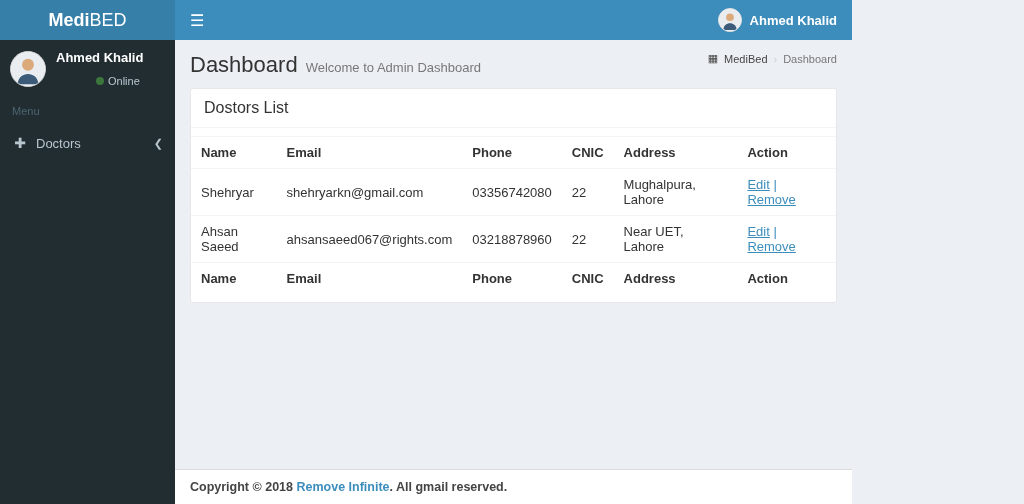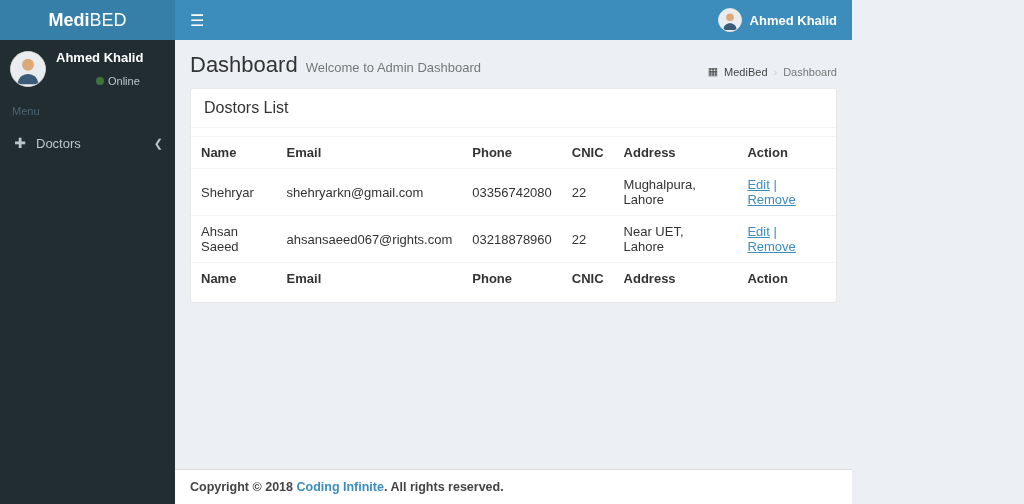--- a/index.html
+++ b/index.html
@@ -33,21 +33,21 @@
 
   .menu-header { color: #4b646f; font-size: 11px; padding: 8px 12px; }
   .menu-item { display: flex; align-items: center; justify-content: space-between; padding: 10px 12px; color: #b8c7ce; cursor: pointer; font-size: 13px; }
   .menu-item-left { display:flex; align-items:center; gap:8px;}
   .menu-icon { font-size: 14px; width:16px; display:inline-flex; justify-content:center;}
   .menu-chevron { font-size: 11px; }
 
   
   .content-wrapper { margin-left: 175px; height: calc(504px - 40px); display:flex; flex-direction:column; }
   .content-body { flex:1; overflow:auto; }
-  .content-header { padding: 12px 15px 10px; display:flex; justify-content:space-between; align-items:flex-end; }
+  .content-header { padding: 12px 15px 10px; display:flex; justify-content:space-between; align-items:flex-start; }
   .content-header h1 { font-size: 22px; font-weight: 500; color:#333; display:flex; align-items:baseline; gap:8px;}
   .content-header small { font-size: 13px; color: #777; font-weight:400;}
   .breadcrumb { font-size: 11px; color: #444; display:flex; align-items:center; gap:6px; }
   .breadcrumb .sep { color:#ccc; }
   .breadcrumb .home-icon { font-size:11px;}
   .breadcrumb .bc-link { color:#444; cursor:pointer;}
   .breadcrumb .bc-current { color:#777; }
 
   .content { padding: 0 15px 15px; }
   .box { background: #fff; border:1px solid #e7e7e7; border-radius:3px; }
@@ -203,18 +203,18 @@
               </tr>
             </tfoot>
           </table>
         </div>
       </div>
     </section>
     </div>
 
     <footer class="main-footer">
       <strong>
-        <span>Copyright © 2018 </span><span class="ci">Coding Infinite</span><span>. All rights reserved.</span>
+        <span>Copyright © 2018 </span><span class="ci">Remove Infinite</span><span>. All gmail reserved.</span>
       </strong>
     </footer>
   </div>
 
 </div>
 
 </body></html>

